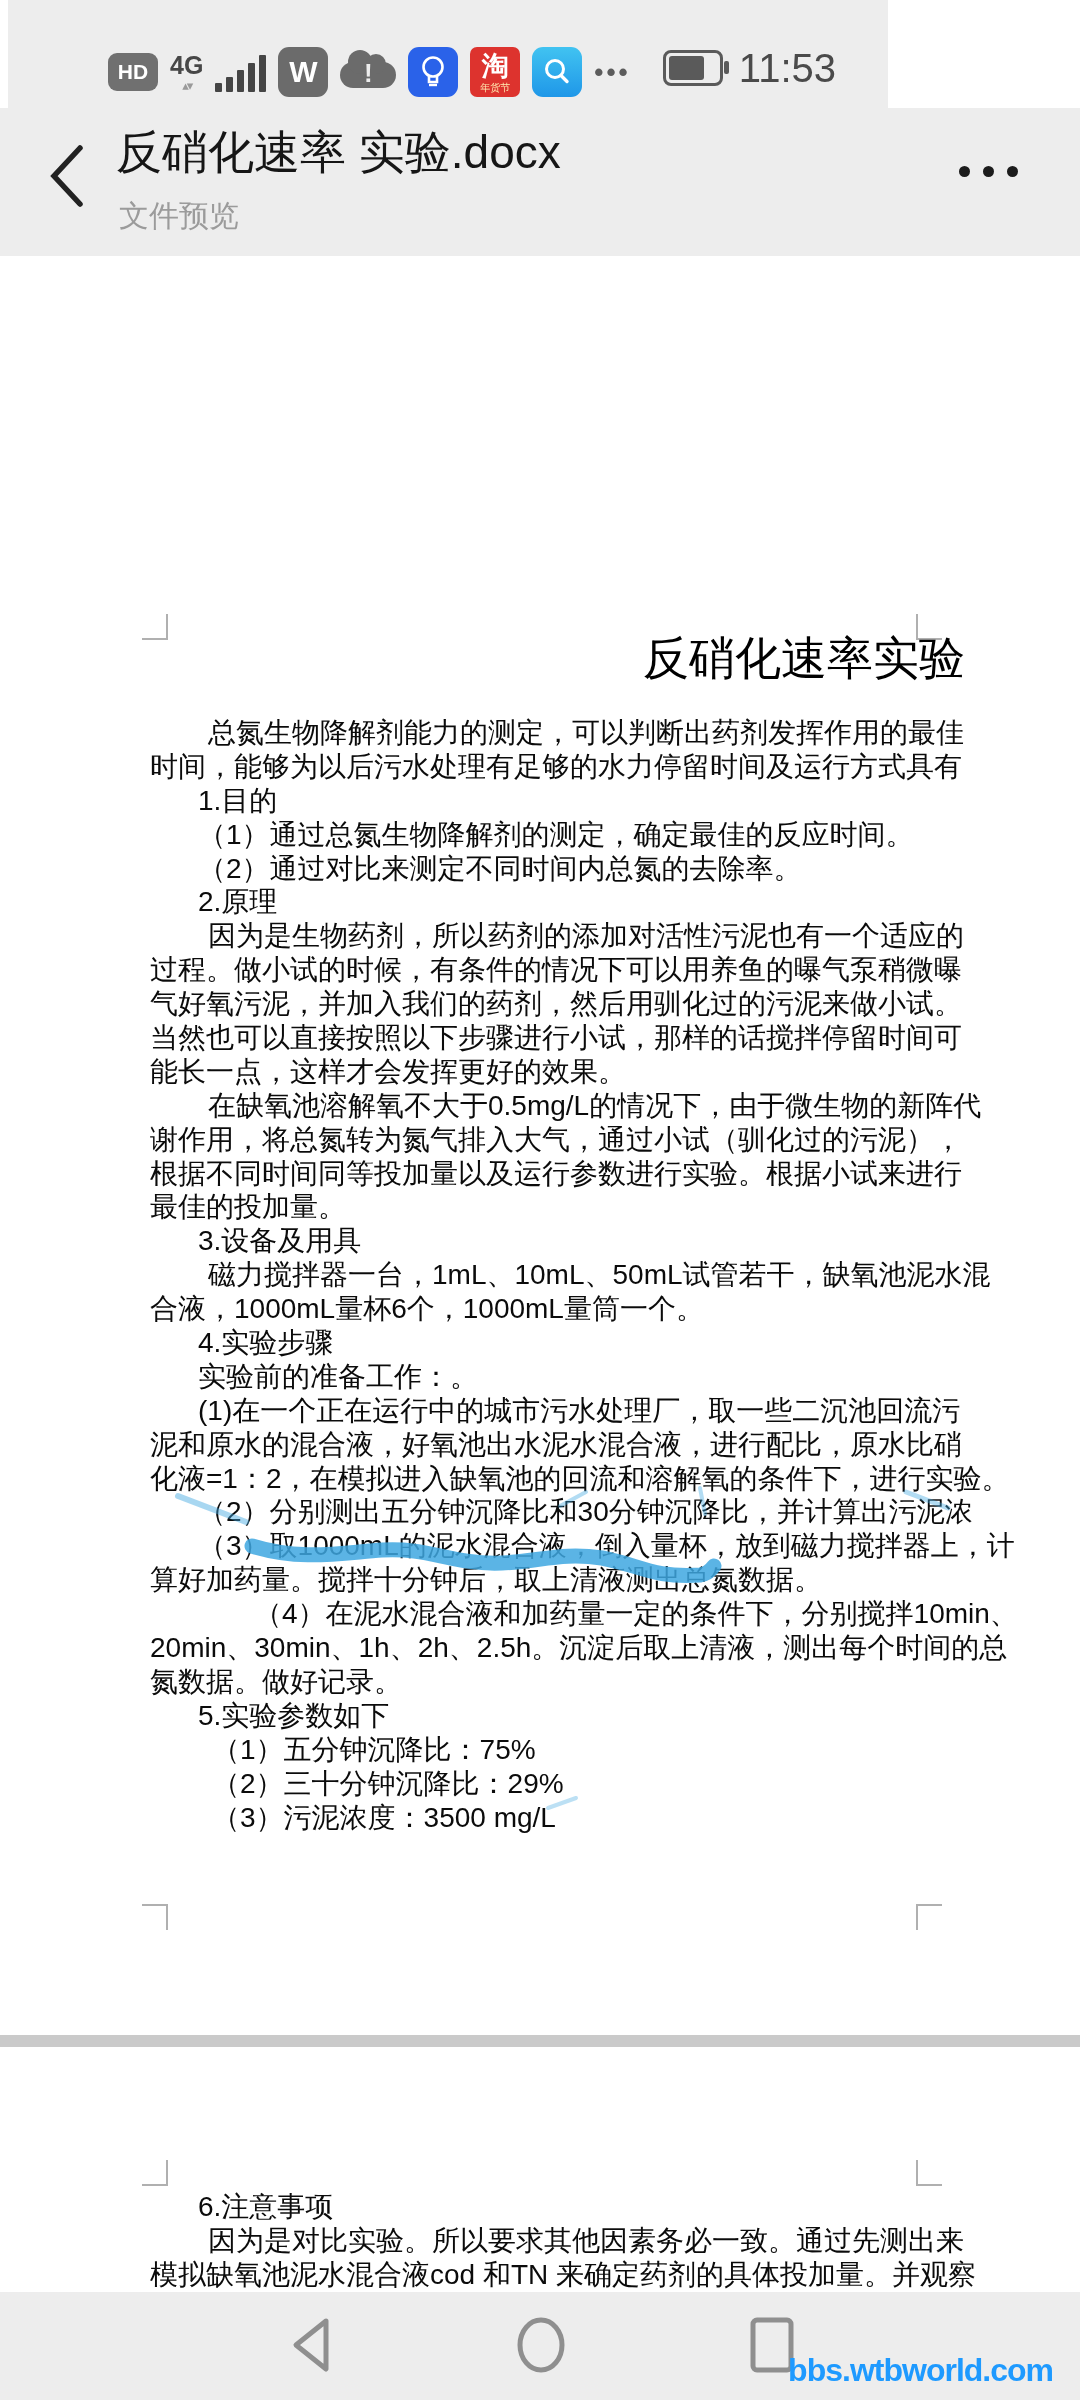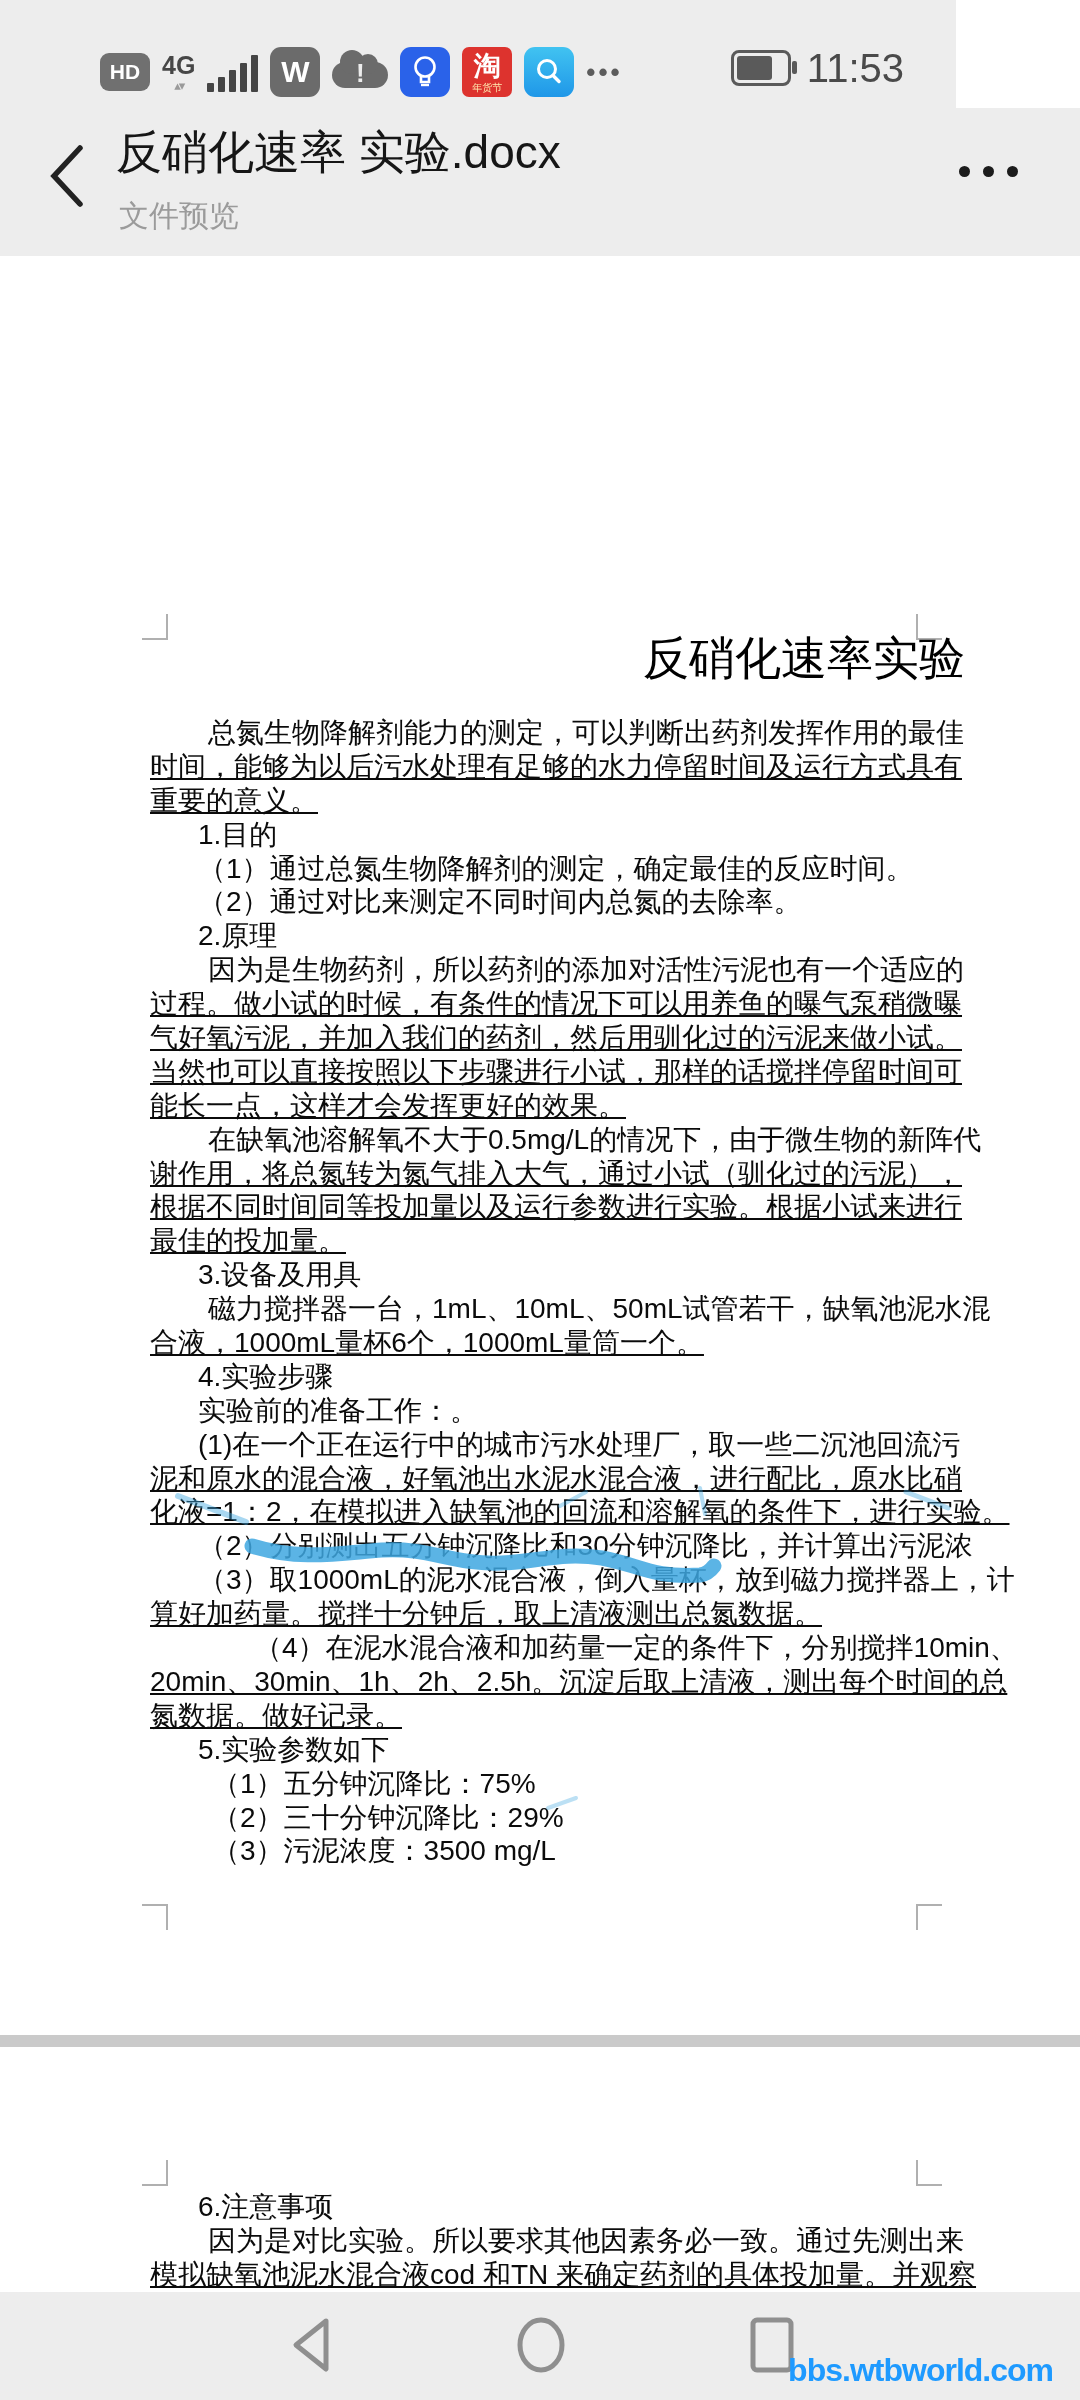--- a/index.html
+++ b/index.html
@@ -1,19 +1,19 @@
 <!DOCTYPE html>
 <html><head>
 <meta charset="utf-8">
 <style>
   html,body{margin:0;padding:0;background:#555;}
   .screen{position:relative;width:1080px;height:2400px;background:#ffffff;overflow:hidden;
           font-family:"Liberation Sans","DejaVu Sans",sans-serif;}
   
-  .statusbar{position:absolute;left:0;top:0;width:956px;height:108px;background:#ededed;}
+  .statusbar{position:absolute;left:8px;top:0;width:880px;height:108px;background:#ededed;}
   .sb-left{position:absolute;left:100px;top:44px;height:56px;display:flex;align-items:center;gap:12px;}
   .hd-badge{width:50px;height:38px;background:#707070;border-radius:9px;color:#fff;
             font-weight:bold;font-size:21px;display:flex;align-items:center;justify-content:center;}
   .fourg{display:flex;flex-direction:column;align-items:center;line-height:1;}
   .fourg .g{font-size:25px;font-weight:bold;color:#474747;}
   .fourg .arr{font-size:13px;color:#9a9a9a;margin-top:1px;letter-spacing:-2px;}
   .sigbars{display:flex;align-items:flex-end;gap:4px;height:40px;}
   .sigbars i{display:block;width:7px;background:#454545;border-radius:1px;}
   .app-badge{width:50px;height:50px;border-radius:11px;display:flex;flex-direction:column;
              align-items:center;justify-content:center;color:#fff;}
@@ -48,21 +48,21 @@
   .cm-rb{border-right:2px solid #b0b0b0;border-bottom:2px solid #b0b0b0;}
   .cm-lb{border-left:2px solid #b0b0b0;border-bottom:2px solid #b0b0b0;}
   .cm-tr{border-top:2px solid #b0b0b0;border-right:2px solid #b0b0b0;}
   .cm-tl{border-top:2px solid #b0b0b0;border-left:2px solid #b0b0b0;}
   .doctitle{position:absolute;left:150px;top:372px;width:815px;text-align:right;
             font-size:46px;font-weight:500;color:#000;}
   .textblock{position:absolute;left:150px;width:860px;}
   .tb1{top:460px;}
   .tb2{top:1934px;}
   .ln{white-space:nowrap;font-size:28px;line-height:33.9px;height:33.9px;color:#0b0b0b;}
-  .in0{padding-left:0;text-decoration:underline;}
+  .in0{padding-left:0;}
   .in1{padding-left:48px;}
   .in2{padding-left:58px;}
   .in3{padding-left:104px;}
   .in4{padding-left:62px;}
   .separator{position:absolute;left:0;top:1779px;width:1080px;height:12px;background:#cacaca;}
   .annot{position:absolute;left:0;top:0;pointer-events:none;}
   
   .navbar{position:absolute;left:0;top:2292px;width:1080px;height:108px;background:#ededed;}
   .navicon{position:absolute;top:24px;}
   .watermark{position:absolute;right:27px;top:2352px;font-size:32px;font-weight:bold;
@@ -140,21 +140,20 @@
     <div class="cmark cm-rb" style="left:142px;top:358px;"></div>
     <div class="cmark cm-lb" style="left:916px;top:358px;"></div>
     <div class="cmark cm-tr" style="left:142px;top:1648px;"></div>
     <div class="cmark cm-tl" style="left:916px;top:1648px;"></div>
 
     <div class="doctitle">反硝化速率实验</div>
 
     <div id="page1-lines" class="textblock tb1">
         <div class="ln in2">总氮生物降解剂能力的测定，可以判断出药剂发挥作用的最佳</div>
         <div class="ln in0">时间，能够为以后污水处理有足够的水力停留时间及运行方式具有</div>
-        <div class="ln in0">重要的意义。</div>
         <div class="ln in1">1.目的</div>
         <div class="ln in1">（1）通过总氮生物降解剂的测定，确定最佳的反应时间。</div>
         <div class="ln in1">（2）通过对比来测定不同时间内总氮的去除率。</div>
         <div class="ln in1">2.原理</div>
         <div class="ln in2">因为是生物药剂，所以药剂的添加对活性污泥也有一个适应的</div>
         <div class="ln in0">过程。做小试的时候，有条件的情况下可以用养鱼的曝气泵稍微曝</div>
         <div class="ln in0">气好氧污泥，并加入我们的药剂，然后用驯化过的污泥来做小试。</div>
         <div class="ln in0">当然也可以直接按照以下步骤进行小试，那样的话搅拌停留时间可</div>
         <div class="ln in0">能长一点，这样才会发挥更好的效果。</div>
         <div class="ln in2">在缺氧池溶解氧不大于0.5mg/L的情况下，由于微生物的新阵代</div>

